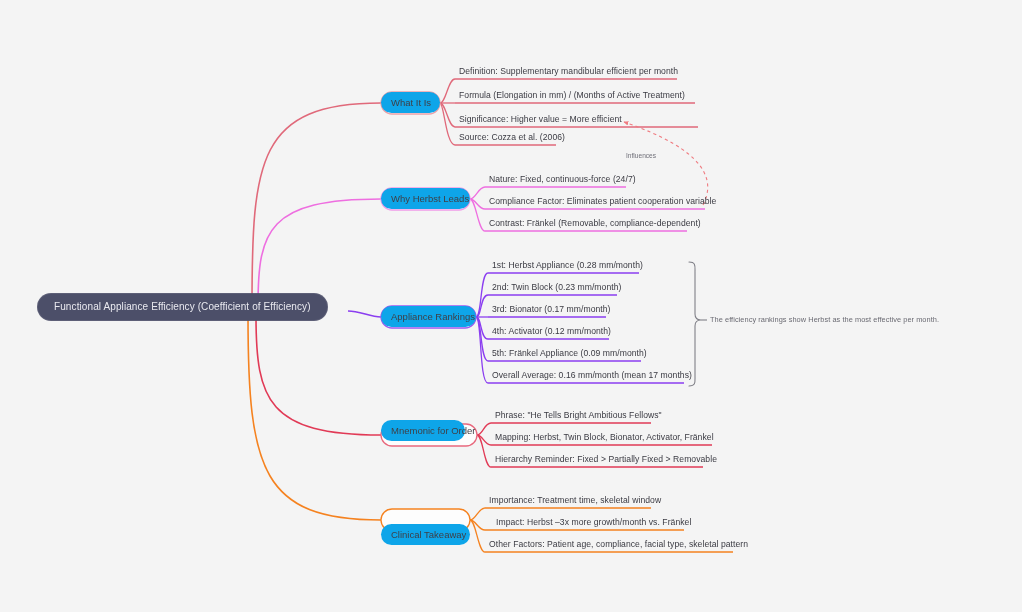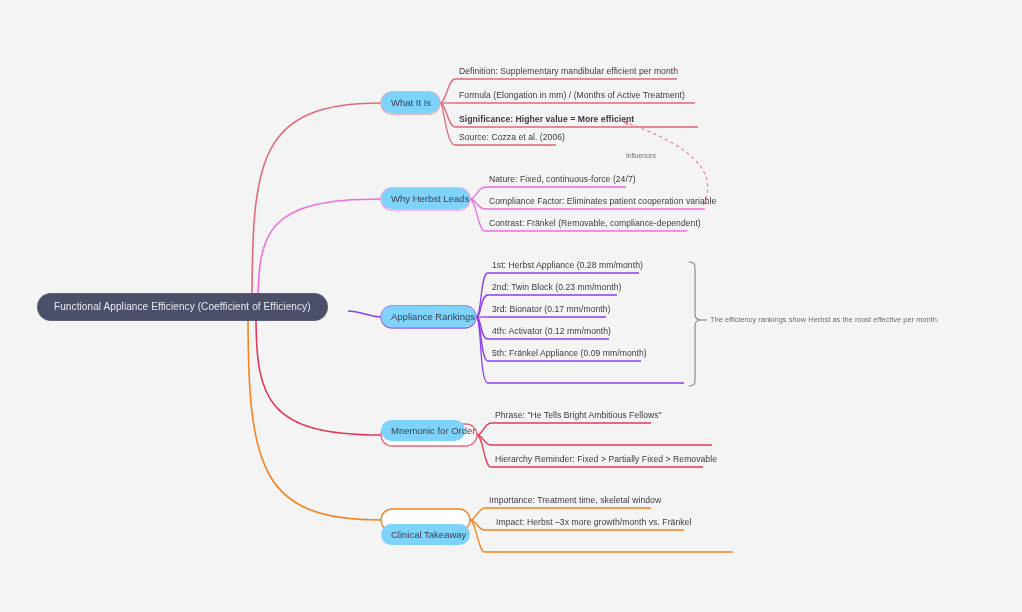--- a/index.html
+++ b/index.html
@@ -23,21 +23,21 @@
     font-size:10px;
     letter-spacing:.1px;
     padding:7px 16px 8px 16px;
     white-space:nowrap;
     box-shadow:0 0 0 1px rgba(76,79,105,.9);
   }
 
   
   .branch-node{
     position:absolute;
-    background:#7dd3fc;
+    background:#0ea5e9;
     border-radius:11px;
     font-size:9.5px;
     color:#3f3f46;
     padding:5px 10px 5px 10px;
     white-space:nowrap;
     box-sizing:border-box;
     text-align:center;
   }
 
   
@@ -177,21 +177,21 @@
   <div class="branch-node" style="left:381px; top:509px; width:89px;margin-top:15px;">
     <span>Clinical Takeaway</span>
   </div>
 
   <div class="leaf" style="left:457px; top:66px;">
     <span class="txt">Definition: Supplementary mandibular efficient per month</span>
   </div>
   <div class="leaf" style="left:457px; top:90px;">
     <span class="txt">Formula        (Elongation in mm) / (Months of Active Treatment)</span>
   </div>
-  <div class="leaf" style="left:457px; top:114px;font-weight:bold;">
+  <div class="leaf" style="left:457px; top:114px;">
     <span class="txt">Significance: Higher value = More efficient</span>
   </div>
   <div class="leaf" style="left:457px; top:132px;">
     <span class="txt">Source: Cozza et al. (2006)</span>
   </div>
 
   <div class="leaf" style="left:487px; top:174px;">
     <span class="txt">Nature: Fixed, continuous-force (24/7)</span>
   </div>
   <div class="leaf" style="left:487px; top:196px;">
@@ -209,34 +209,43 @@
   </div>
   <div class="leaf" style="left:490px; top:304px;">
     <span class="txt">3rd: Bionator (0.17 mm/month)</span>
   </div>
   <div class="leaf" style="left:490px; top:326px;">
     <span class="txt">4th: Activator (0.12 mm/month)</span>
   </div>
   <div class="leaf" style="left:490px; top:348px;">
     <span class="txt">5th: Fränkel Appliance (0.09 mm/month)</span>
   </div>
+  <div class="leaf" style="left:490px; top:370px;">
+    <span class="txt">Overall Average: 0.16 mm/month (mean 17 months)</span>
+  </div>
 
   <div class="leaf" style="left:493px; top:410px;">
     <span class="txt">Phrase: "He Tells Bright Ambitious Fellows"</span>
   </div>
+  <div class="leaf" style="left:493px; top:432px;">
+    <span class="txt">Mapping: Herbst, Twin Block, Bionator, Activator, Fränkel</span>
+  </div>
   <div class="leaf" style="left:493px; top:454px;">
     <span class="txt">Hierarchy Reminder: Fixed &gt; Partially Fixed &gt; Removable</span>
   </div>
 
   <div class="leaf" style="left:487px; top:495px;">
     <span class="txt">Importance: Treatment time, skeletal window</span>
   </div>
   <div class="leaf" style="left:487px; top:517px;margin-left:7px;">
     <span class="txt">Impact: Herbst –3x more growth/month vs. Fränkel</span>
   </div>
+  <div class="leaf" style="left:487px; top:539px;">
+    <span class="txt">Other Factors: Patient age, compliance, facial type, skeletal pattern</span>
+  </div>
 
   <div class="annotation" style="left:710px; top:315px;">
     <span>The efficiency rankings show Herbst as the most effective per month.</span>
   </div>
 
   <div class="edge-label" style="left:626px; top:152px;">
     <span>Influences</span>
   </div>
 
 </div>

